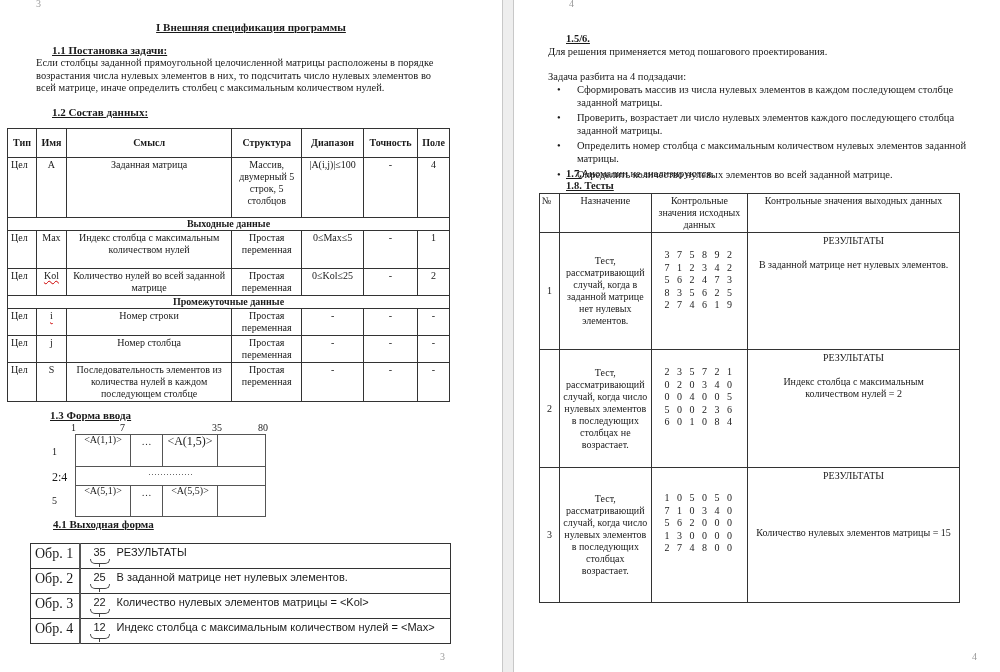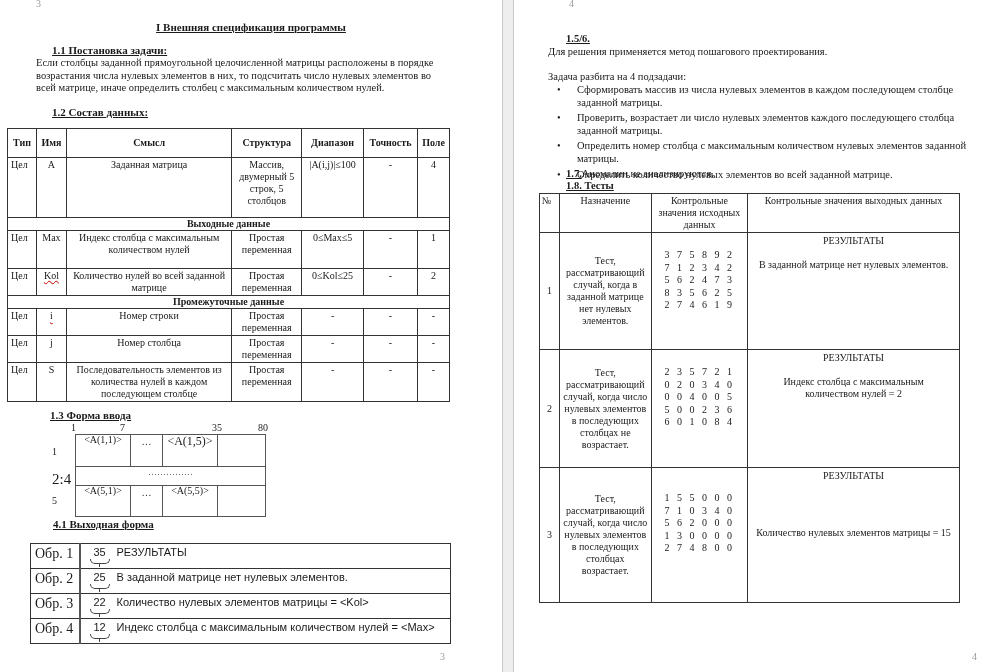--- a/index.html
+++ b/index.html
@@ -144,21 +144,21 @@
     </table>
 
   <div class="abs bold" style="left:50px; top:409px; font-size:11px;">1.3 Форма ввода</div>
   <div>
     <div class="abs" style="left:71px; top:422px; font-size:10px;">1</div>
     <div class="abs" style="left:120px; top:422px; font-size:10px;">7</div>
     <div class="abs" style="left:212px; top:422px; font-size:10px;">35</div>
     <div class="abs" style="left:258px; top:422px; font-size:10px;">80</div>
 
     <div class="abs" style="left:52px; top:446px; font-size:10px;">1</div>
-    <div class="abs" style="left:52px; top:470px; font-size:15px;">2:4</div>
+    <div class="abs" style="left:52px; top:470px; font-size:12px;">2:4</div>
     <div class="abs" style="left:52px; top:495px; font-size:10px;">5</div>
 
     <div class="grid-line" style="left:75px; top:434px; width:191px; height:1px;"></div>
     <div class="grid-line" style="left:75px; top:466px; width:191px; height:1px;"></div>
     <div class="grid-line" style="left:75px; top:485px; width:191px; height:1px;"></div>
     <div class="grid-line" style="left:75px; top:516px; width:191px; height:1px;"></div>
     <div class="grid-line" style="left:75px; top:434px; width:1px; height:83px;"></div>
     <div class="grid-line" style="left:265px; top:434px; width:1px; height:83px;"></div>
     <div class="grid-line" style="left:130px; top:434px; width:1px; height:32px;"></div>
     <div class="grid-line" style="left:162px; top:434px; width:1px; height:32px;"></div>
@@ -266,21 +266,21 @@
     </td>
     <td class="result">
       <span class="res-title">РЕЗУЛЬТАТЫ</span>
       <span style="display:inline-block; width:160px;">Индекс столбца с максимальным количеством нулей = 2</span>
     </td>
   </tr>
   <tr style="height:135px;">
     <td class="num">3</td>
     <td class="purpose">Тест, рассматривающий случай, когда число нулевых элементов в последующих столбцах возрастает.</td>
     <td class="matrix" style="padding-top:24px;">
-      <div>1 5 5 0 0 0</div>
+      <div>1 0 5 0 5 0</div>
       <div>7 1 0 3 4 0</div>
       <div>5 6 2 0 0 0</div>
       <div>1 3 0 0 0 0</div>
       <div>2 7 4 8 0 0</div>
     </td>
     <td class="result">
       <span class="res-title">РЕЗУЛЬТАТЫ</span>
       <span style="display:inline-block; width:200px;margin-top:33px;">Количество нулевых элементов матрицы = 15</span>
     </td>
   </tr>

